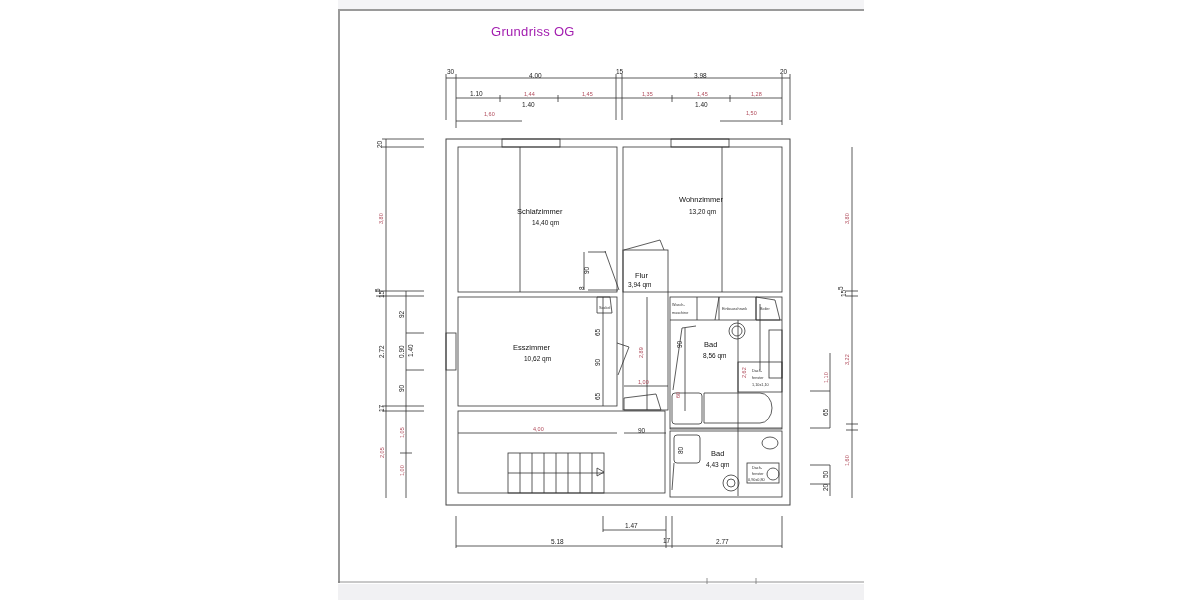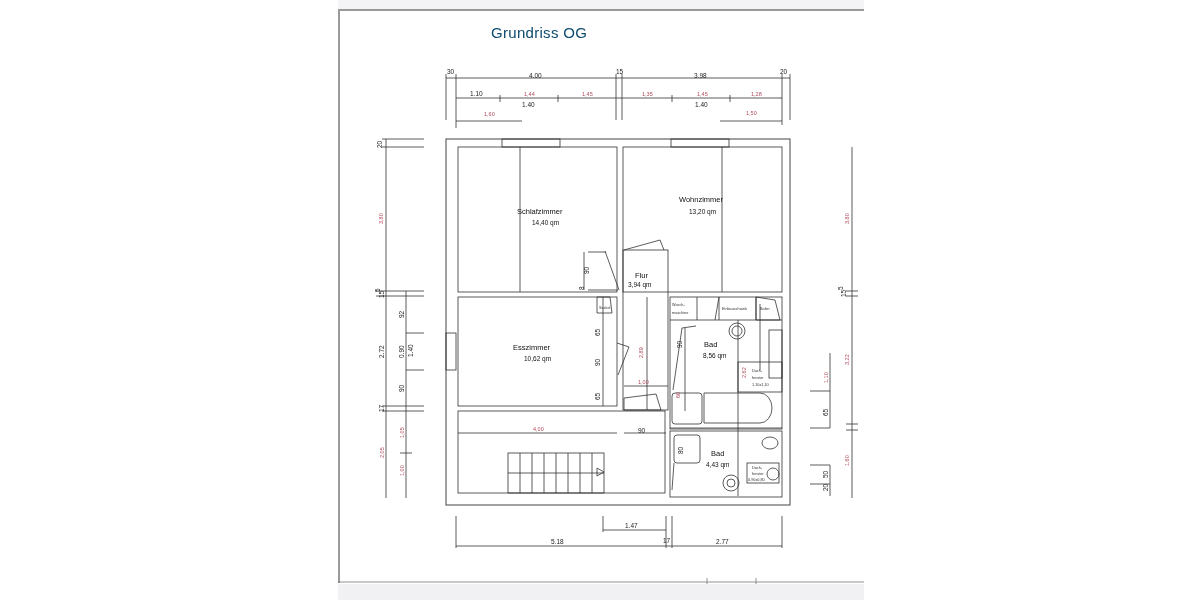--- a/index.html
+++ b/index.html
@@ -1,20 +1,20 @@
 <!DOCTYPE html>
 <html><head>
 <meta charset="utf-8">
 <style>
   html,body{margin:0;padding:0;background:#ffffff;}
   body{width:1200px;height:600px;position:relative;overflow:hidden;font-family:"Liberation Sans",sans-serif;}
   .topstrip{position:absolute;left:338px;top:0;width:526px;height:10px;background:#f4f4f6;}
   .botstrip{position:absolute;left:338px;top:584px;width:526px;height:16px;background:#f1f1f3;}
   .sheet{position:absolute;left:338px;top:9px;width:526px;height:574px;background:#fff;border-left:2px solid #9a9a9a;border-top:2px solid #9a9a9a;box-sizing:border-box;}
-  .title{position:absolute;left:491px;top:24px;font-size:15px;color:#0c4a6e;letter-spacing:0.3px;}
+  .title{position:absolute;left:491px;top:24px;font-size:13px;color:#a21caf;letter-spacing:0.3px;}
   svg{position:absolute;left:0;top:0;}
   .dim{font-family:"Liberation Sans",sans-serif;font-size:6.5px;fill:#222;}
   .dimr{font-family:"Liberation Sans",sans-serif;font-size:5.5px;fill:#b04a5a;}
   .room{font-family:"Liberation Sans",sans-serif;font-size:7.5px;fill:#111;}
   .area{font-family:"Liberation Sans",sans-serif;font-size:6.5px;fill:#111;}
   .tiny{font-family:"Liberation Sans",sans-serif;font-size:3.8px;fill:#333;}
 </style>
 </head>
 <body>
 

